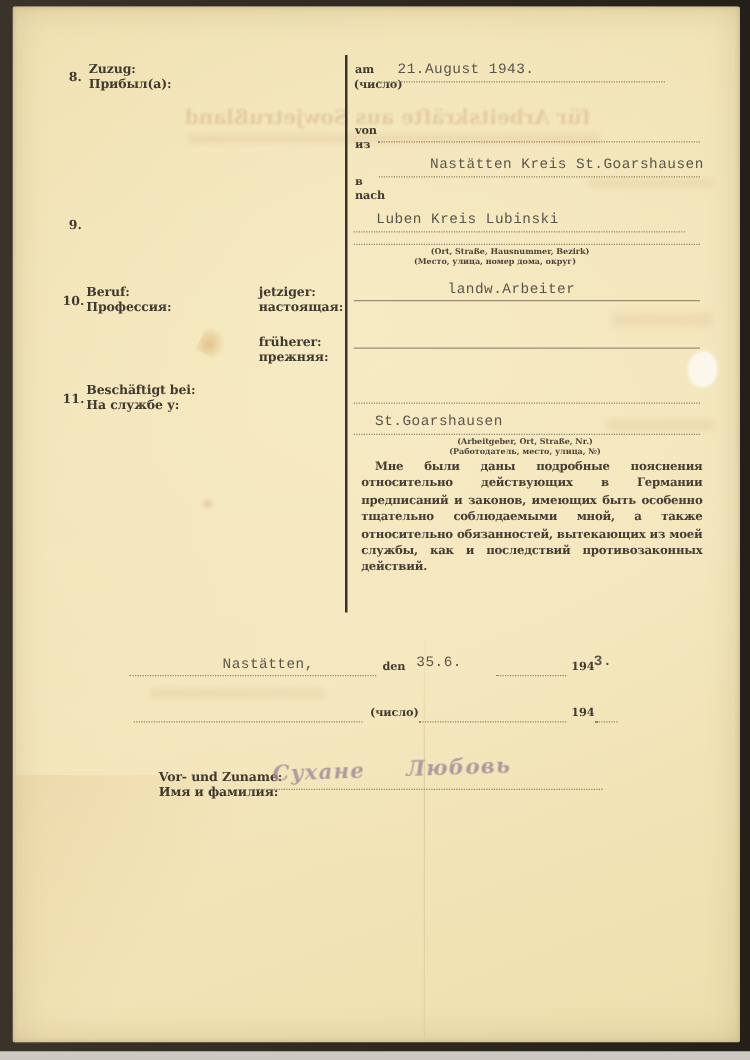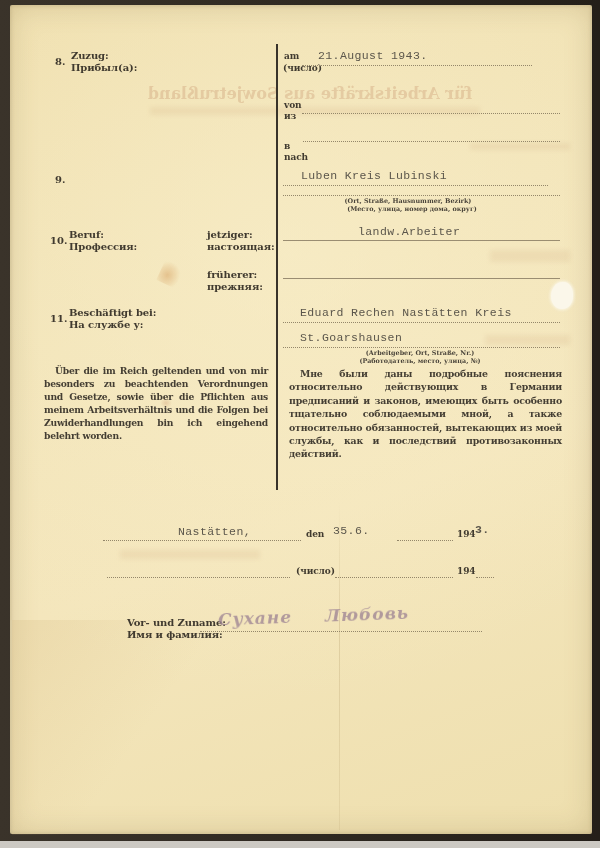--- a/index.html
+++ b/index.html
@@ -90,30 +90,31 @@
   <div class="abs pr pr-sm" style="left:283px; top:63px;">(число)</div>
   <div class="abs typed" style="left:318px; top:49px;">21.August 1943.</div>
   <div class="abs dots" style="left:302px; top:65px; width:230px;"></div>
 
   <div class="abs pr pr-sm" style="left:284px; top:100px;">von</div>
   <div class="abs pr pr-sm" style="left:284px; top:111px;">из</div>
   <div class="abs dots" style="left:302px; top:113px; width:258px;"></div>
 
   <div class="abs pr pr-sm" style="left:284px; top:129px;margin-top:23px;">nach</div>
   <div class="abs pr pr-sm" style="left:284px; top:141px;">в</div>
+  <div class="abs typed" style="left:344px; top:125px;">Nastätten Kreis St.Goarshausen</div>
   <div class="abs dots" style="left:303px; top:141px; width:257px;"></div>
 
   <div class="abs" style="left:55px; top:168px;">
     <span class="num">9.</span>
   </div>
   <div class="abs typed" style="left:301px; top:169px;">Luben Kreis Lubinski</div>
   <div class="abs dots" style="left:283px; top:185px; width:265px;"></div>
   <div class="abs dots" style="left:283px; top:195px; width:277px;"></div>
   <div class="abs caption" style="left:283px; top:198px; width:250px;">(Ort, Straße, Hausnummer, Bezirk)</div>
-  <div class="abs caption" style="left:287px; top:206px; width:250px;">(Место, улица, номер дома, округ)</div>
+  <div class="abs caption" style="left:271px; top:206px; width:250px;">(Место, улица, номер дома, округ)</div>
 
   <div class="abs" style="left:50px; top:229px;">
     <span class="num">10.</span>
   </div>
   <div class="abs" style="left:69px; top:229px;">
     <div class="pr">Beruf:</div>
     <div class="pr">Профессия:</div>
   </div>
   <div class="abs" style="left:207px; top:229px;">
     <div class="pr">jetziger:</div>
@@ -128,29 +129,27 @@
   </div>
   <div class="abs rule" style="left:283px; top:278px; width:277px;"></div>
 
   <div class="abs" style="left:50px; top:307px;">
     <span class="num">11.</span>
   </div>
   <div class="abs" style="left:69px; top:307px;">
     <div class="pr">Beschäftigt bei:</div>
     <div class="pr">На службе у:</div>
   </div>
-  <div class="abs typed" style="left:300px; top:306px;">Eduard Rechen Nastätten Kreis</div>
   <div class="abs dots" style="left:283px; top:322px; width:277px;"></div>
   <div class="abs typed" style="left:300px; top:331px;">St.Goarshausen</div>
   <div class="abs dots" style="left:283px; top:347px; width:277px;"></div>
   <div class="abs caption" style="left:295px; top:350px; width:250px;">(Arbeitgeber, Ort, Straße, Nr.)</div>
   <div class="abs caption" style="left:295px; top:358px; width:250px;">(Работодатель, место, улица, №)</div>
 
   <div class="abs para para-de" style="left:44px; top:364px; width:224px;">
-    <p>Über die im Reich geltenden und von mir besonders zu beachtenden Verordnungen und Gesetze, sowie über die Pflichten aus meinem Arbeitsverhältnis und die Folgen bei Zuwiderhandlungen bin ich eingehend belehrt worden.</p>
   </div>
   <div class="abs para para-ru" style="left:289px; top:367px; width:273px;">
     <p>Мне были даны подробные пояснения относительно действующих в Германии предписаний и законов, имеющих быть особенно тщательно соблюдаемыми мной, а также относительно обязанностей, вытекающих из моей службы, как и последствий противозаконных действий.</p>
   </div>
 
   <div class="abs dots" style="left:103px; top:540px; width:198px;"></div>
   <div class="abs typed" style="left:178px; top:525px;">Nastätten,</div>
   <div class="abs pr pr-sm" style="left:306px; top:529px;">den</div>
   <div class="abs typed" style="left:333px; top:524px;">35.6.</div>
   <div class="abs dots" style="left:397px; top:540px; width:56px;"></div>

